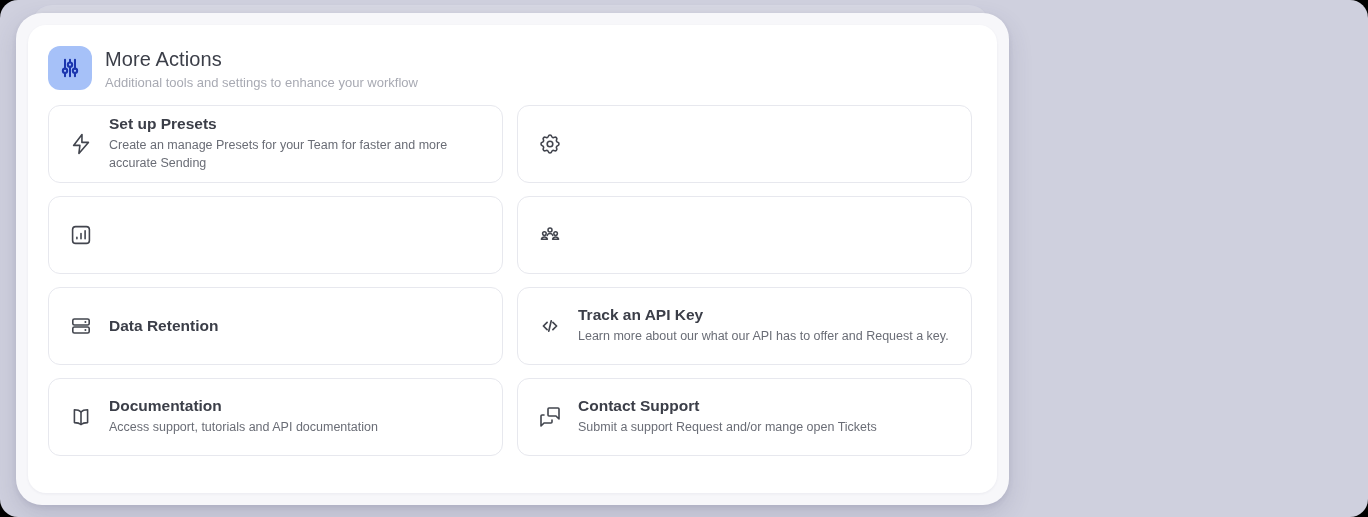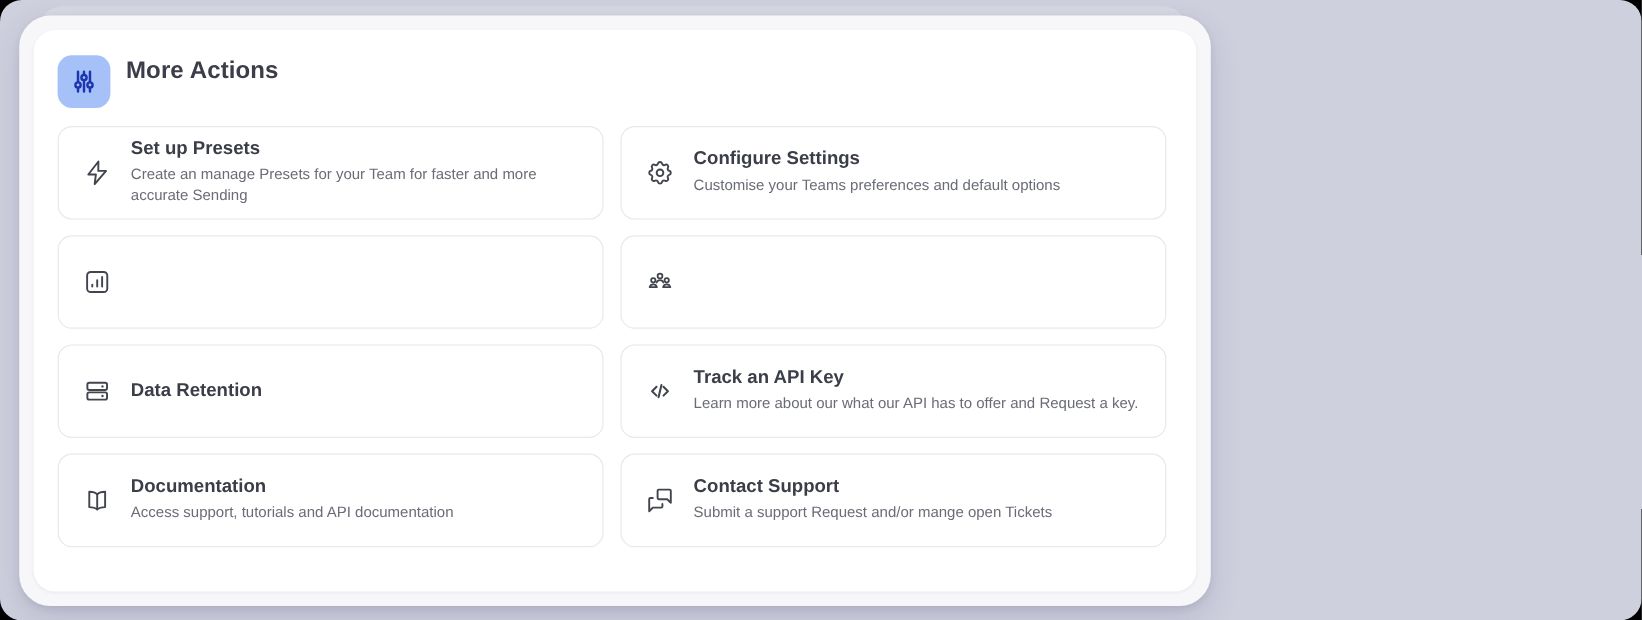--- a/index.html
+++ b/index.html
@@ -54,21 +54,21 @@
     display: flex;
     align-items: center;
     justify-content: center;
     flex: 0 0 auto;
   }
   .header-icon svg { width: 26px; height: 26px; }
   .header-text { padding-top: 2px; }
   .page-title {
     margin: 0;
     font-size: 20px;
-    font-weight: 700;
+    font-weight: 400;
     letter-spacing: 0.1px;
     color: var(--title-text, #3b3e48);
     line-height: 1.15;
   }
   .page-subtitle {
     margin: 4px 0 0 0;
     font-size: 13px;
     color: var(--subtitle-text, #a8aab3);
   }
   .actions-grid {
@@ -125,20 +125,21 @@
       <div class="header-icon" id="header-icon" style="background: rgb(166, 193, 248);">
           <svg viewBox="0 0 24 24" fill="none" stroke="#1c36ae" stroke-width="1.9" stroke-linecap="round">
       <path d="M7.4 4.4v15.2 M12 4.4v15.2 M16.6 4.4v15.2"></path>
       <circle cx="7.4" cy="14.6" r="2" fill="#a6c1f8"></circle>
       <circle cx="12" cy="8.9" r="2" fill="#a6c1f8"></circle>
       <circle cx="16.6" cy="14.6" r="2" fill="#a6c1f8"></circle>
     </svg>
         </div>
       <div class="header-text">
         <h1 class="page-title">More Actions</h1>
+        <p class="page-subtitle">Additional tools and settings to enhance your workflow</p>
       </div>
     </div>
 
     <div class="actions-grid" id="actions-grid">
   <div class="action-card">
     <span class="card-icon">
             <svg viewBox="0 0 24 24" fill="none" stroke="#42454e" stroke-width="1.6" stroke-linejoin="round" stroke-linecap="round">
       <path d="M13 2.6 4.6 13.4h6.3l-1 8 9.5-11h-6.5z"></path>
     </svg>
           </span>
@@ -148,24 +149,20 @@
     </span>
   </div>
 
   <div class="action-card">
     <span class="card-icon">
             <svg viewBox="0 0 24 24" fill="none" stroke="#42454e" stroke-width="1.6" stroke-linecap="round" stroke-linejoin="round">
       <path d="M10.325 4.317c.426-1.756 2.924-1.756 3.35 0a1.724 1.724 0 0 0 2.573 1.066c1.543-.94 3.31.826 2.37 2.37a1.724 1.724 0 0 0 1.065 2.572c1.756.426 1.756 2.924 0 3.35a1.724 1.724 0 0 0-1.066 2.573c.94 1.543-.826 3.31-2.37 2.37a1.724 1.724 0 0 0-2.572 1.065c-.426 1.756-2.924 1.756-3.35 0a1.724 1.724 0 0 0-2.573-1.066c-1.543.94-3.31-.826-2.37-2.37a1.724 1.724 0 0 0-1.065-2.572c-1.756-.426-1.756-2.924 0-3.35a1.724 1.724 0 0 0 1.066-2.573c-.94-1.543.826-3.31 2.37-2.37 1 .608 2.296.07 2.572-1.065z"></path>
       <circle cx="12" cy="12" r="2.8"></circle>
     </svg>
           </span>
-    <span class="card-text">
-      <p class="card-title">Configure Settings</p>
-      <p class="card-desc">Customise your Teams preferences and default options</p>
-    </span>
   </div>
 
   <div class="action-card">
     <span class="card-icon">
             <svg viewBox="0 0 24 24" fill="none" stroke="#42454e" stroke-width="1.6" stroke-linecap="round" stroke-linejoin="round">
       <rect x="3.6" y="3.6" width="16.8" height="16.8" rx="3"></rect>
       <path d="M7.9 15.8v-1.6 M12 15.8v-5.2 M16.1 15.8V7.8"></path>
     </svg>
           </span>
   </div>

